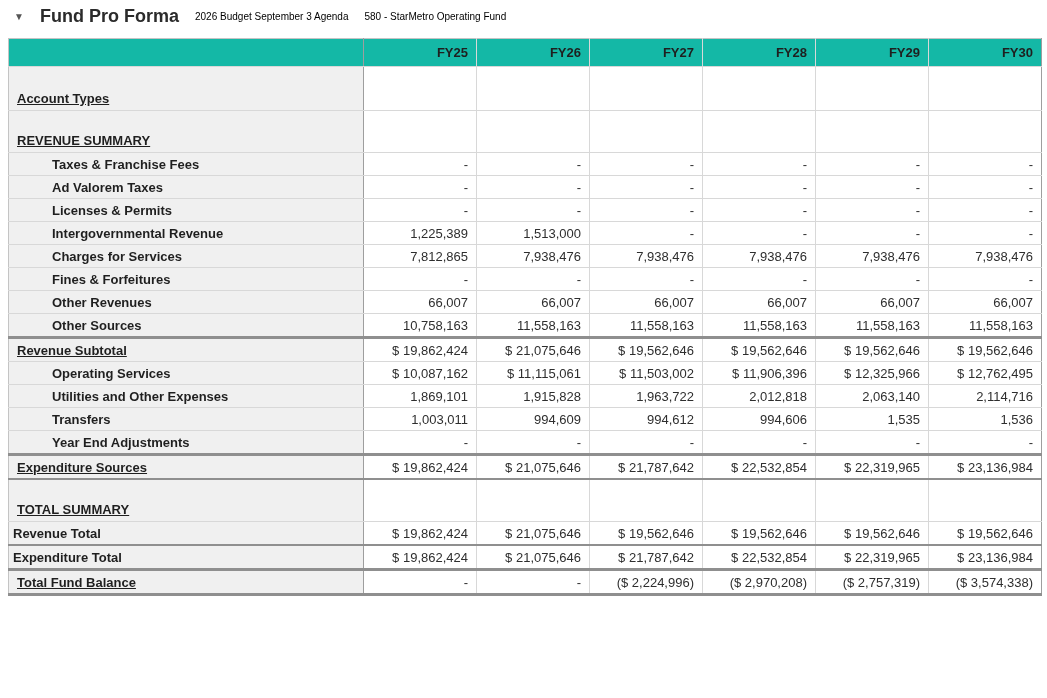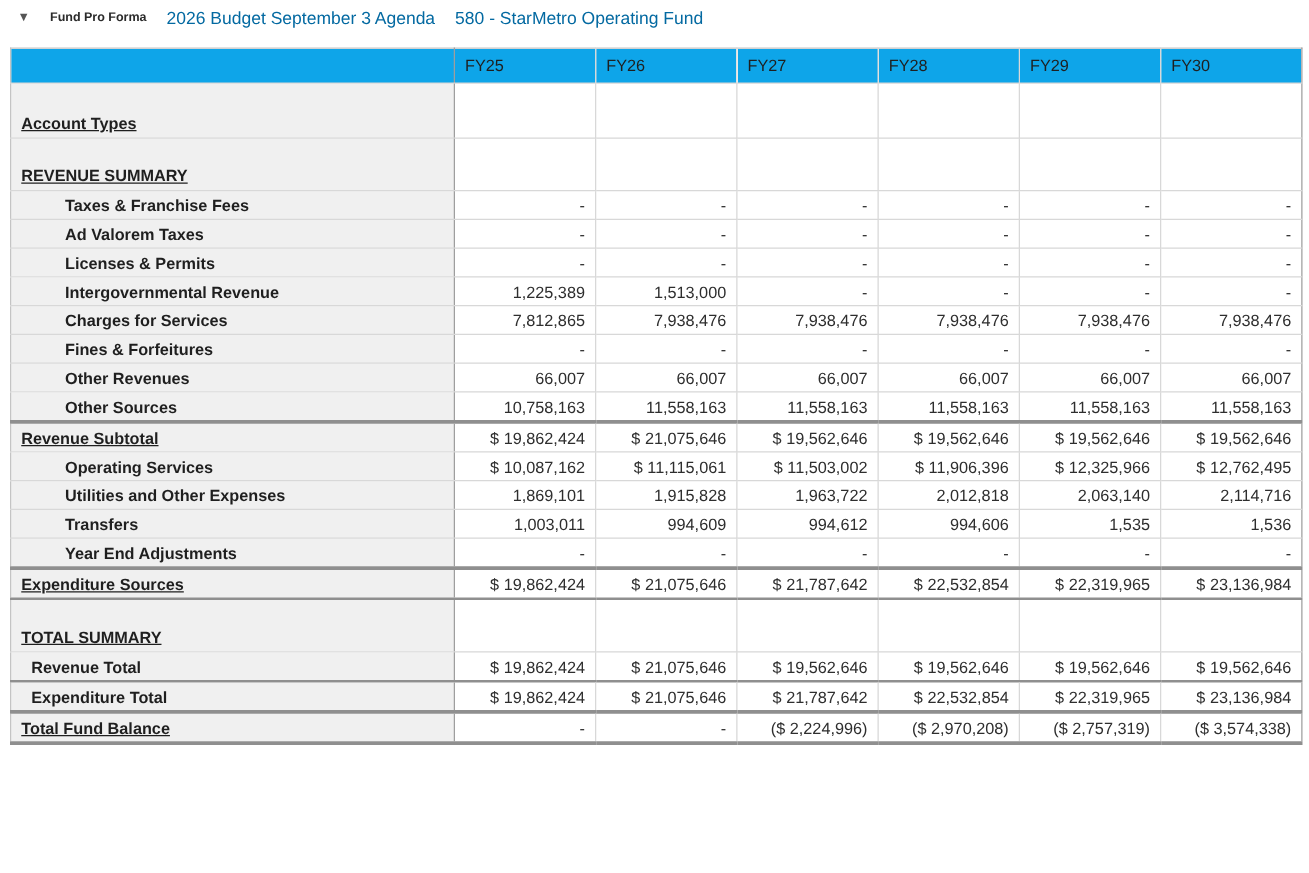--- a/index.html
+++ b/index.html
@@ -13,62 +13,62 @@
   
   .page-header{
     position:absolute;left:8px;top:6px;
     display:flex;align-items:center;gap:10px;
     white-space:nowrap;
   }
   .caret{
     width:22px;text-align:center;color:#555;font-size:10px;
     cursor:pointer;user-select:none;
   }
-  .title{font-weight:bold;font-size:10px;color:#2b2b2b;margin-right:6px;}
-  .subtitle{font-size:14px;color:#0369a1;margin-right:6px;}
+  .title{font-weight:bold;font-size:18px;color:#2b2b2b;margin-right:6px;}
+  .subtitle{font-size:10px;color:#000000;margin-right:6px;}
 
   
   table.pro-forma{
     position:absolute;left:8px;top:38px;
     width:1033px;
     border-collapse:collapse;table-layout:fixed;
     font-size:13px;
   }
   table.pro-forma col.label-col{width:355px;}
   table.pro-forma col.fy-col{width:113px;}
 
   th,td{
     border:1px solid #d8d8d8;
     padding:0 8px;
     overflow:hidden;white-space:nowrap;
     background:#ffffff;
   }
   
   thead th{
-    background:#0ea5e9;font-weight:normal;text-align:left;
+    background:#14b8a6;font-weight:bold;text-align:right;
     height:27px;color:#1f1f1f;
     border-top:1px solid #c4c4c4;
   }
   td.label{
     background:#f0f0f0;font-weight:bold;text-align:left;
     border-left:1px solid #c4c4c4;
     border-right:1px solid #9e9e9e;
     color:#1f1f1f;
   }
   thead th.corner{border-left:1px solid #c4c4c4;border-right:1px solid #9e9e9e;}
   td.num{text-align:right;color:#2e2e2e;}
   td.num:last-child, thead th:last-child{border-right:1px solid #9e9e9e;}
 
   tr.section td{height:37px;vertical-align:bottom;padding-bottom:4px;}
   tr.section-first td{height:39px;}
   tr.item td, tr.subtotal td, tr.total td, tr.grand td{height:22px;vertical-align:middle;}
 
   tr.item td.label{padding-left:43px;}
   tr.section td.label, tr.subtotal td.label, tr.grand td.label{padding-left:8px;text-decoration:underline;}
-  tr.total td.label{padding-left:16px;margin-top:20px;}
+  tr.total td.label{padding-left:4px;margin-top:20px;}
 
   tr.thick-top td{border-top:3px solid #8f8f8f;}
   tr.medium-bottom td{border-bottom:2px solid #8f8f8f;}
   tr.thick-bottom td{border-bottom:3px solid #8f8f8f;}
 </style>
 </head>
 <body>
 
 <div class="page-header">
   <span class="caret">▼</span>

